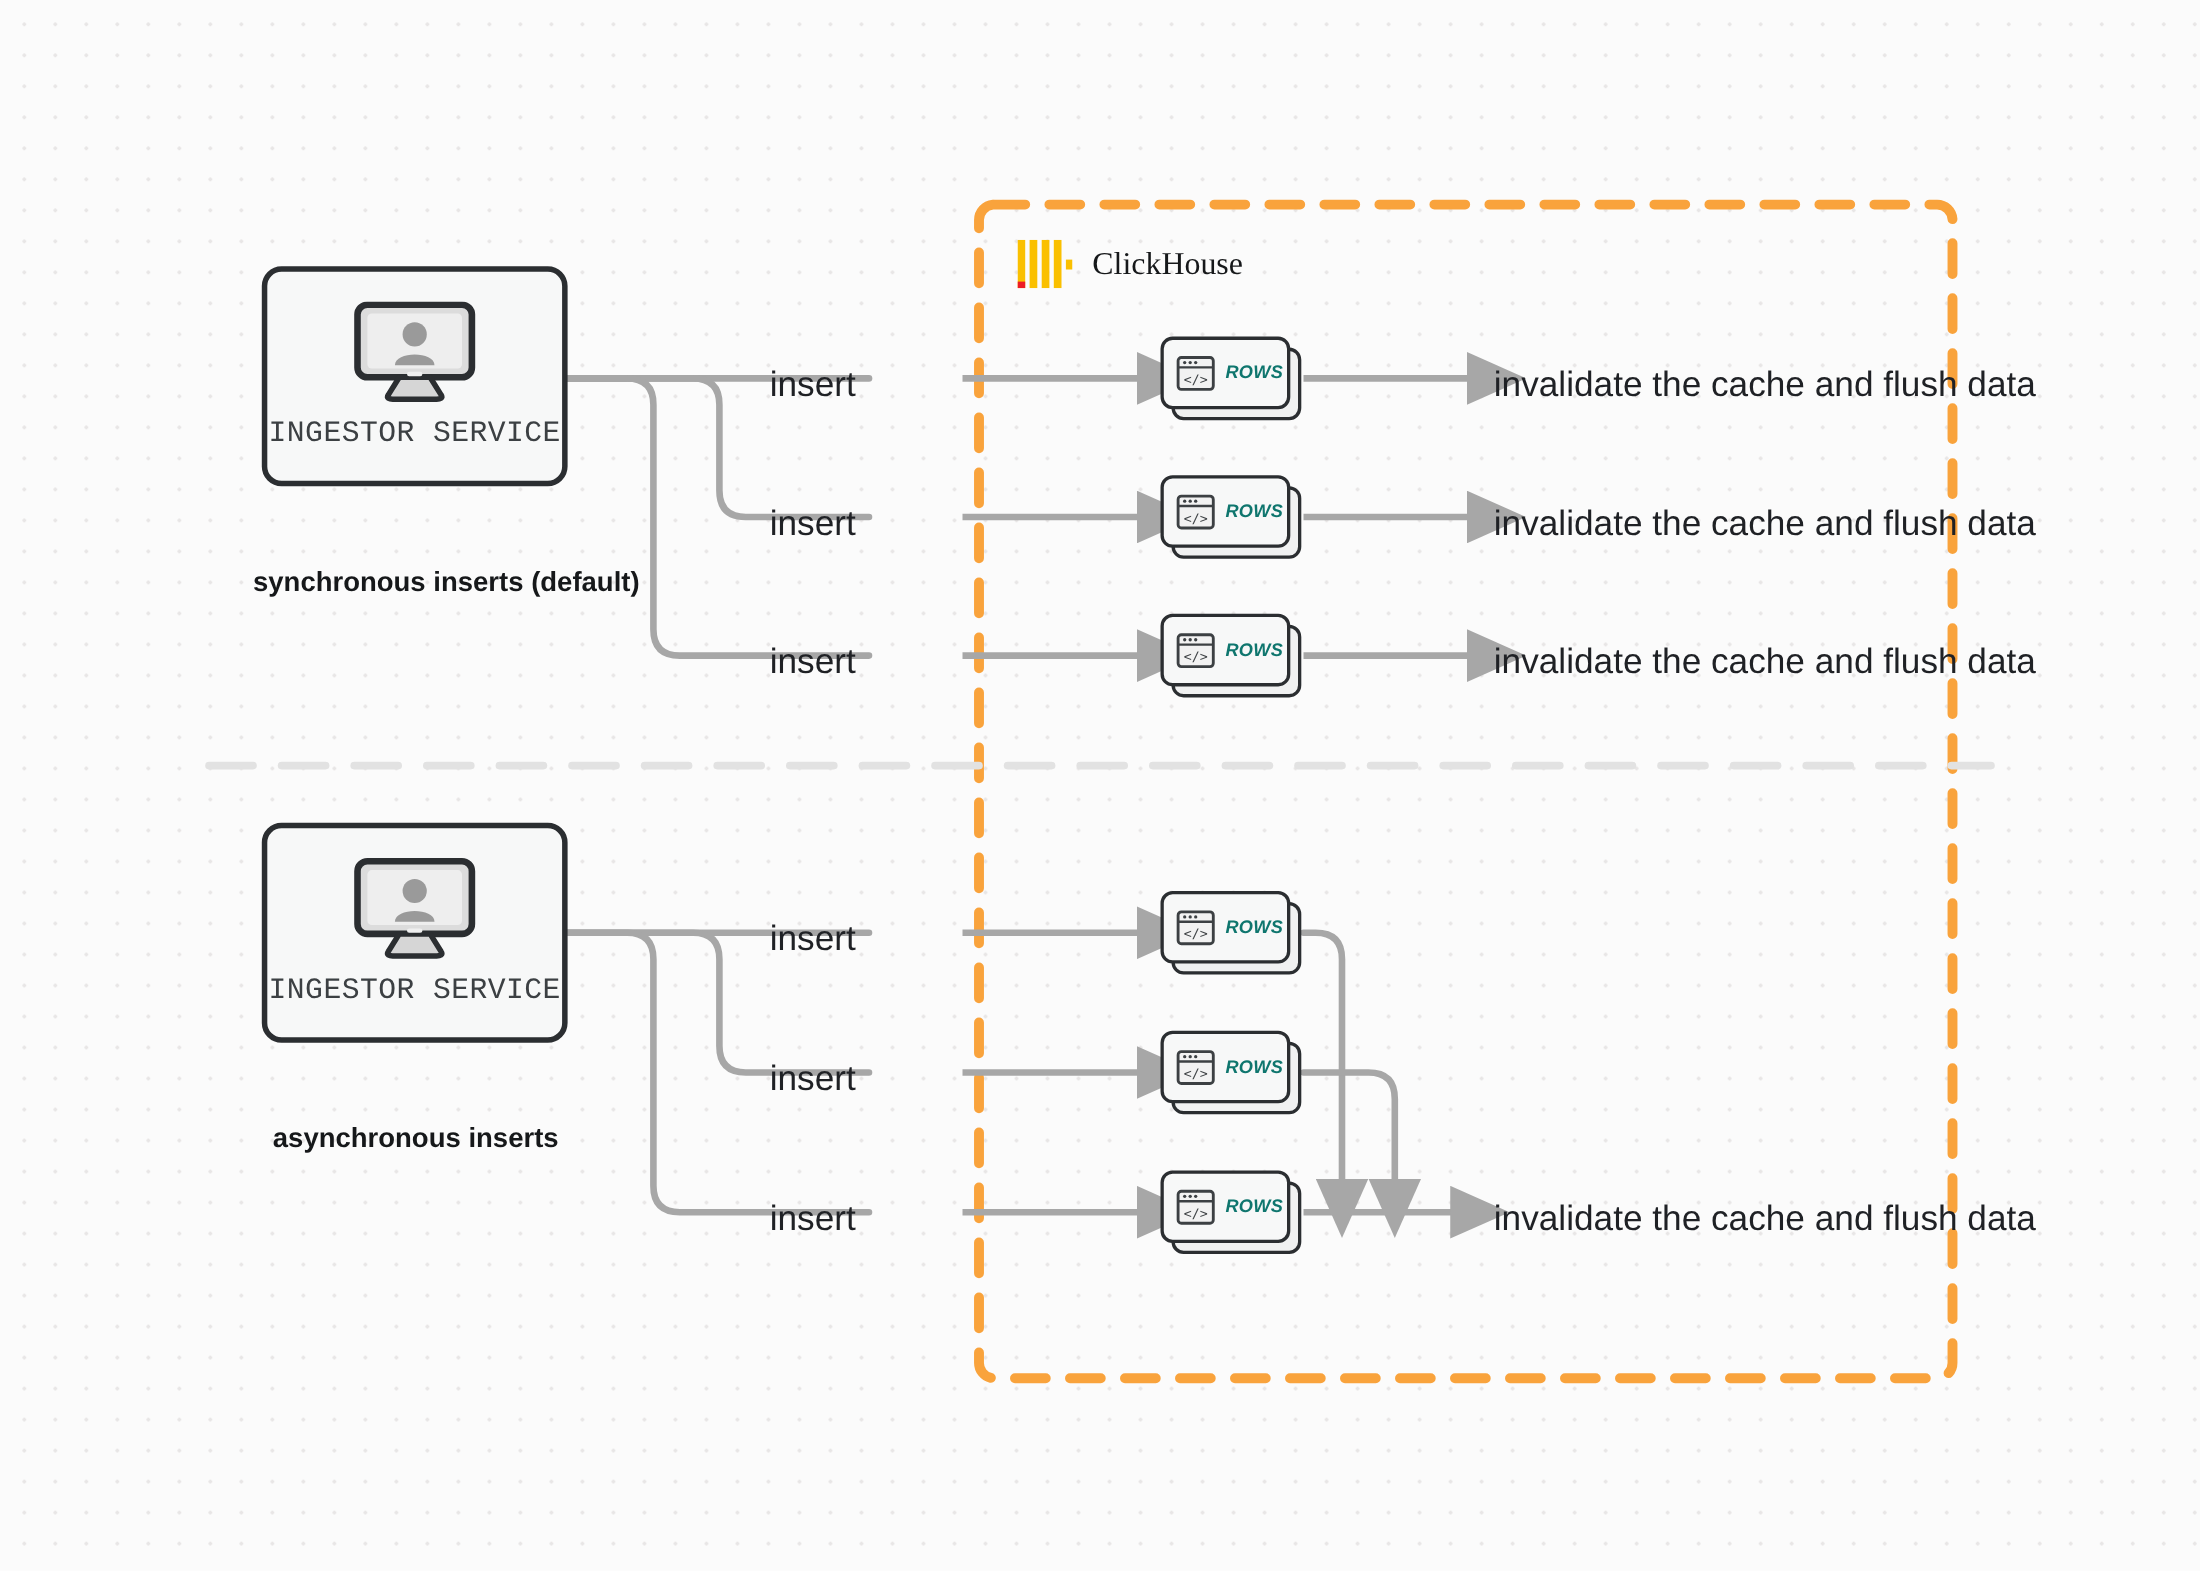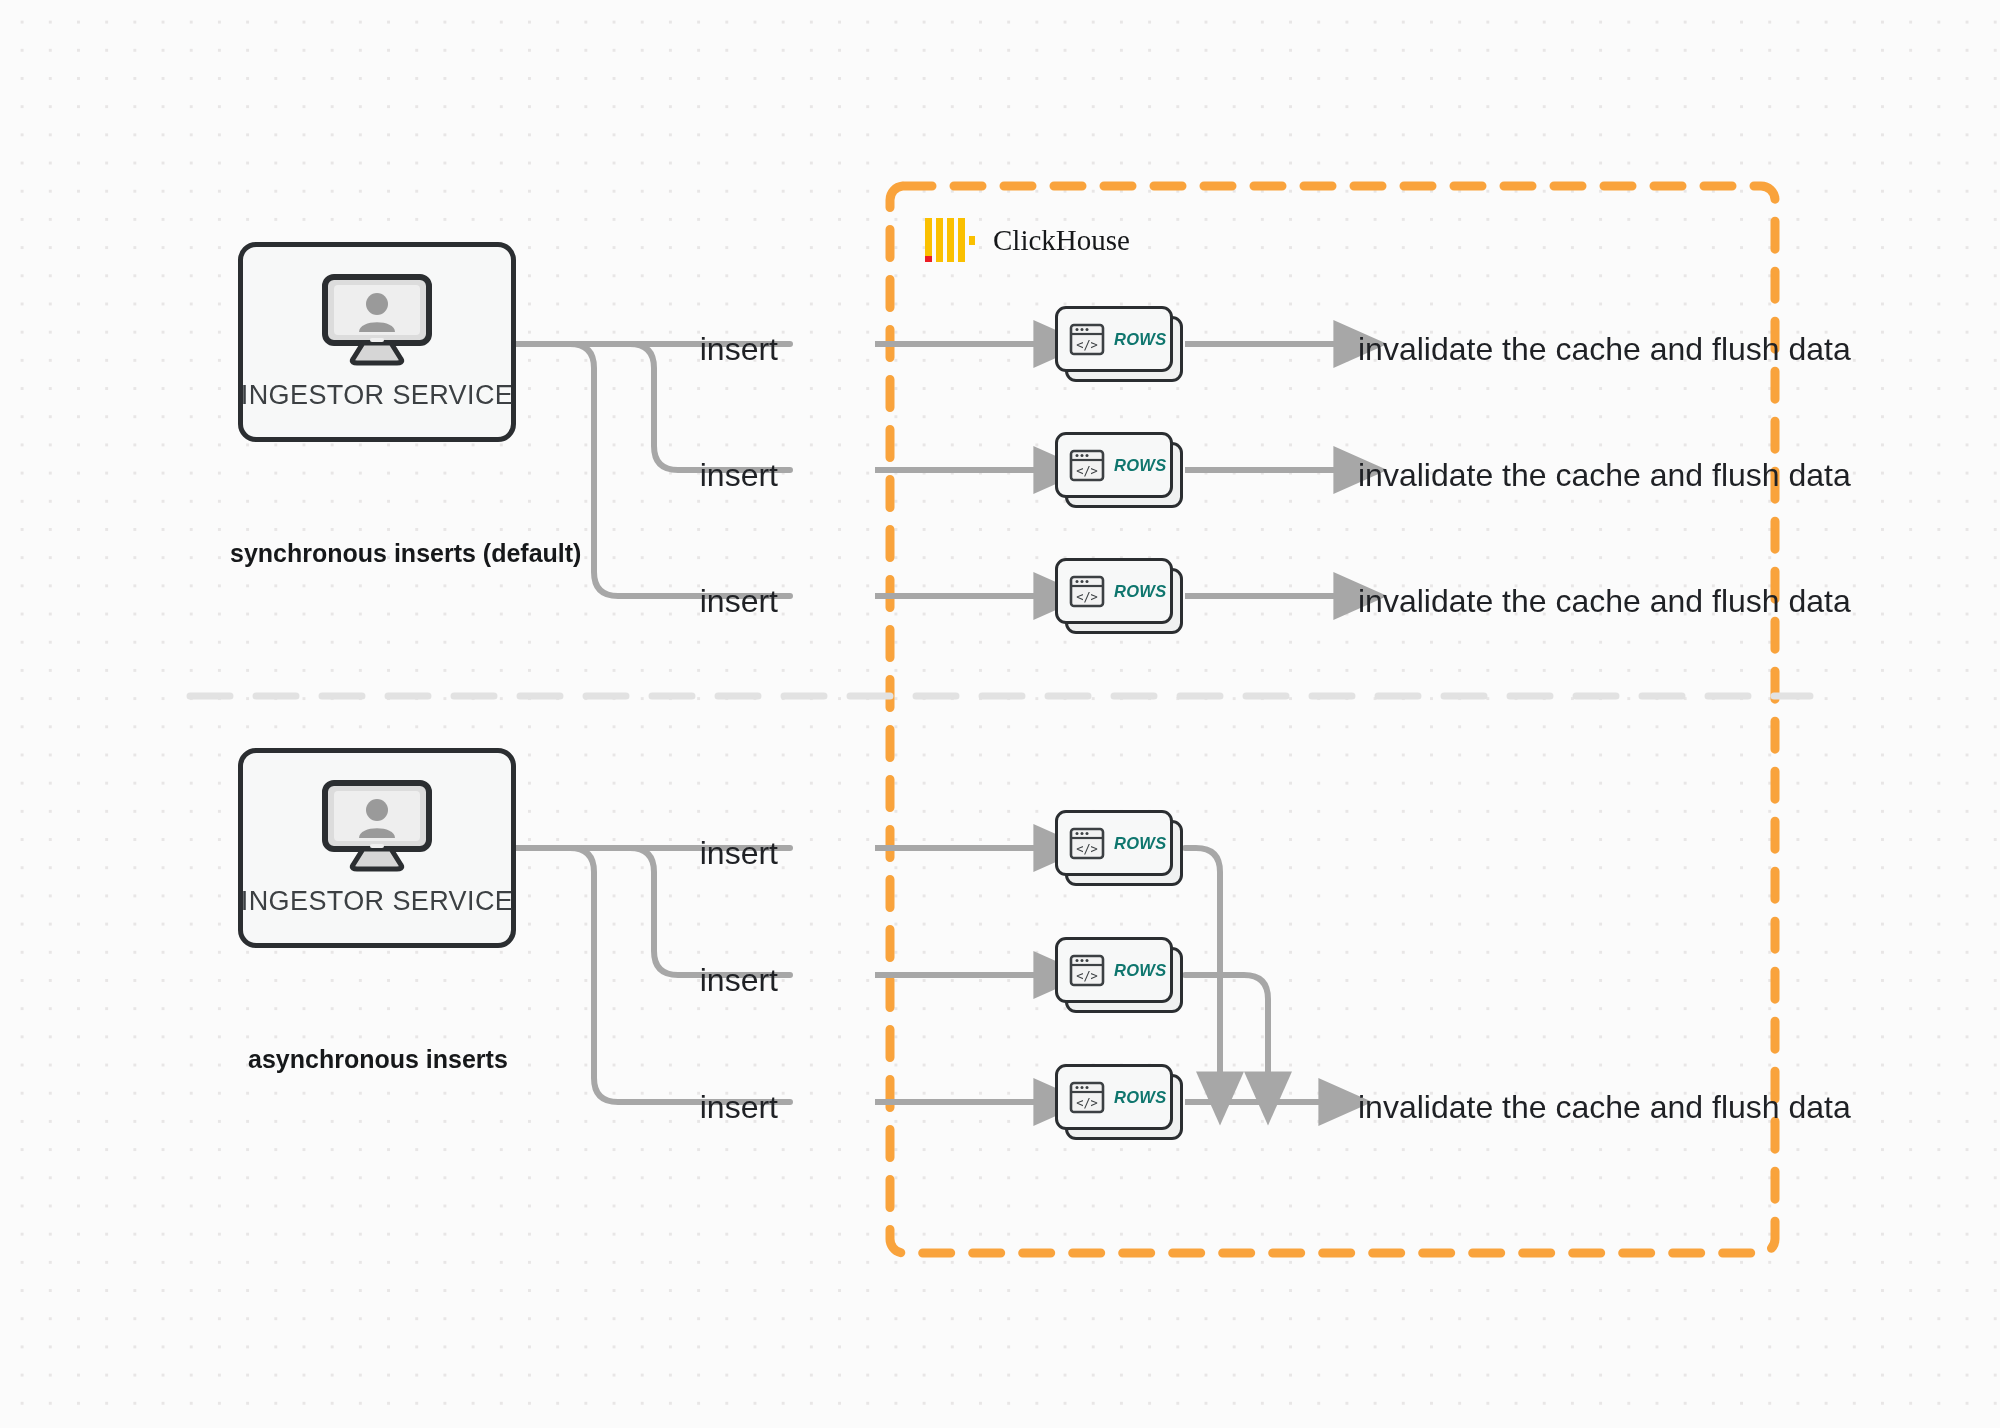--- a/index.html
+++ b/index.html
@@ -28,20 +28,21 @@
   .node-box {
     position: absolute;
     box-sizing: border-box;
     background: #f7f8f8;
     border: 5px solid #2b2e31;
     border-radius: 18px;
     display: flex;
     flex-direction: column;
     align-items: center;
     justify-content: center;
+    font-family: Liberation Mono, monospace;
   }
   .node-label {
     font-size: 27px;
     color: #3c4043;
     letter-spacing: 0.4px;
     margin-top: 14px;
     white-space: nowrap;
   }
   .monitor-icon { width: 112px; height: 92px; }
   .rows-card {
@@ -88,21 +89,20 @@
     font-size: 32px;
     color: #1f2125;
     white-space: nowrap;
   }
   .section-caption {
     position: absolute;
     font-size: 25px;
     font-weight: 700;
     color: #16181a;
     white-space: nowrap;
-    margin-top: 24px;
   }
   .brand-row {
     position: absolute;
     display: flex;
     align-items: center;
     gap: 18px;
   }
   .brand-name {
     font-size: 29px;
     color: #16181a;

